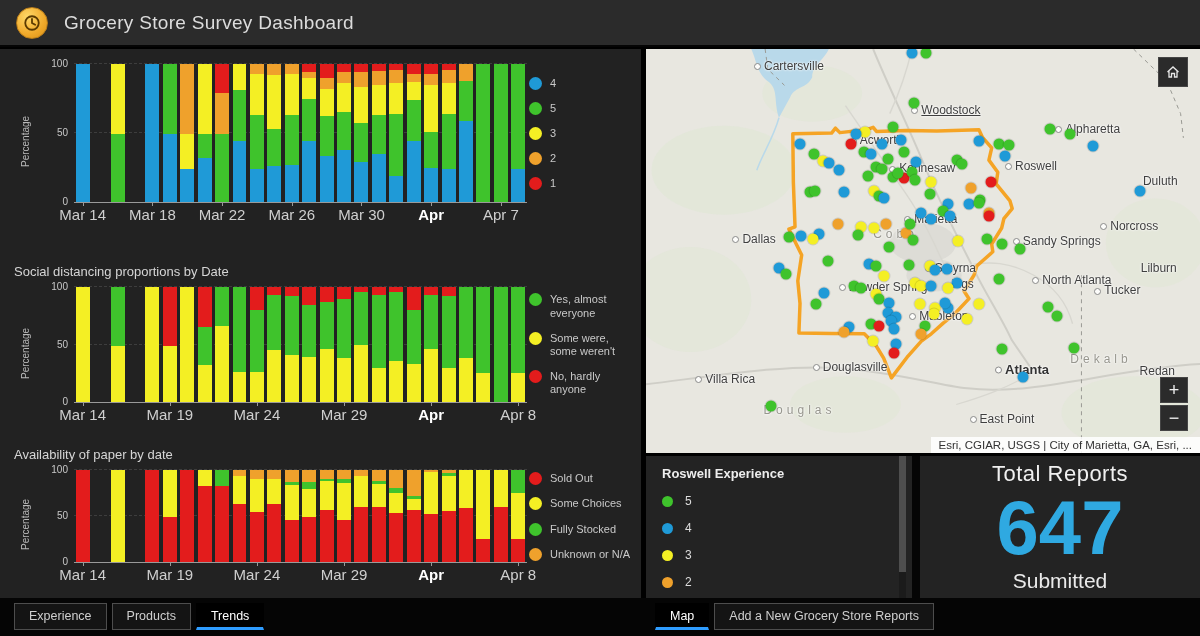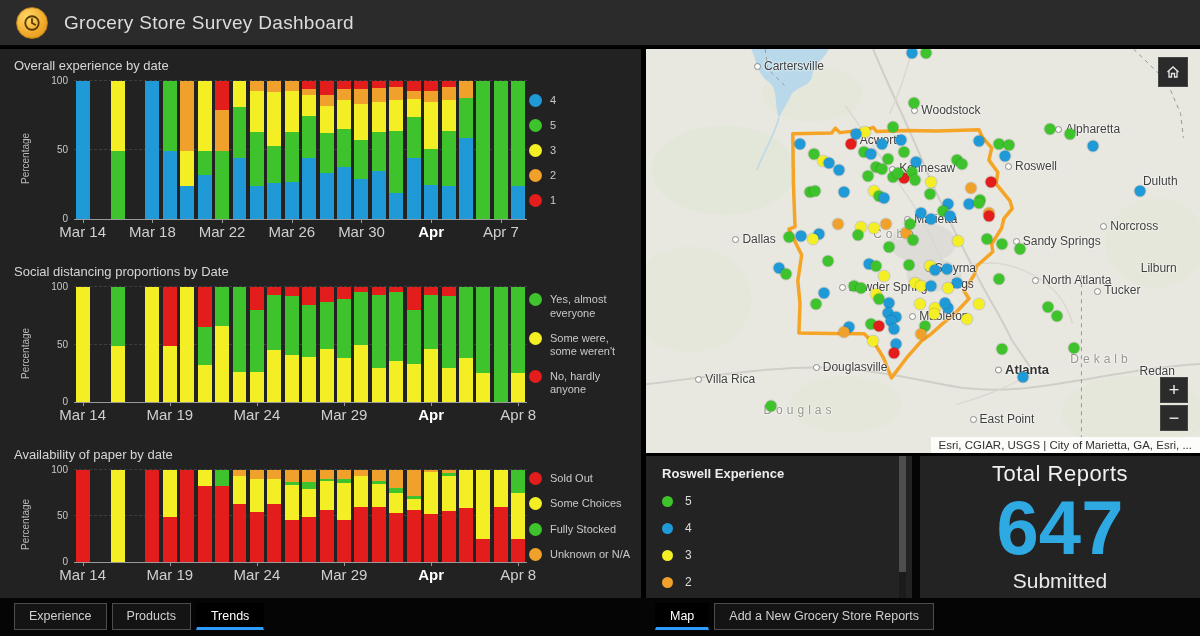--- a/index.html
+++ b/index.html
@@ -79,21 +79,20 @@
       <svg width="18" height="18" viewBox="0 0 20 20">
           <circle cx="10" cy="10" r="7.5" fill="none" stroke="#5b3a00" stroke-width="2"></circle>
           <path d="M10 5.5 L10 10 L13.5 12" fill="none" stroke="#5b3a00" stroke-width="2" stroke-linecap="round"></path>
         </svg>
     </div>
     <div class="app-title">Grocery Store Survey Dashboard</div>
   </div>
 
   <div class="left">
     <div class="chart-panel p1">
-      <div class="chart-title">Overall experience by date</div>
       <div class="chart-body">
           <div class="ylab">Percentage</div>
           <div class="plotarea">
             <div class="ytick" style="bottom: calc(0% - 5px);">0</div>
             <div class="gl" style="bottom: 50%;"></div>
             <div class="ytick" style="bottom: calc(50% - 5px);">50</div>
             <div class="gl" style="bottom: 100%;"></div>
             <div class="ytick" style="bottom: calc(100% - 5px);">100</div>
             <div class="bars">
               <div class="slot">
@@ -747,21 +746,21 @@
       <path d="M57,54 C62,52 66,53 70,56 C74,59 76,63 77,68" fill="none" stroke="#d8d7d0" stroke-width="1.4" vector-effect="non-scaling-stroke"></path>
       <path d="M48,0 C47,6 46,10 44,16" fill="none" stroke="#d8d7d0" stroke-width="1.4" vector-effect="non-scaling-stroke"></path>
       <path d="M70,80 C65,84 61,86 56,88" fill="none" stroke="#d8d7d0" stroke-width="1.2" vector-effect="non-scaling-stroke"></path>
       <path d="M78.6,56 L78.6,100" fill="none" stroke="#9a9a94" stroke-width="1" stroke-dasharray="4,4" vector-effect="non-scaling-stroke"></path>
       <path d="M21.5,0 L22,5 L25,9" fill="none" stroke="#9a9a94" stroke-width="1" stroke-dasharray="4,4" vector-effect="non-scaling-stroke"></path>
       <path d="M88,0 L94,8 L96.5,16 L97,22" fill="none" stroke="#9a9a94" stroke-width="1" stroke-dasharray="4,4" vector-effect="non-scaling-stroke"></path>
       <path id="boundary" d="M26.5,21.0 L33.5,20.8 L34.2,19.6 L35.0,20.7 L39.7,20.0 L41.0,19.4 L41.6,20.4 L47.0,20.2 L52.5,20.3 L60.1,20.0 L60.7,21.8 L62.4,24.5 L61.9,27.5 L63.5,30.5 L63.2,33.4 L65.7,37.6 L66.1,39.5 L64.6,42.0 L64.2,44.3 L62.4,48.3 L62.6,50.2 L59.7,53.7 L59.2,56.0 L57.4,59.9 L58.3,61.8 L55.7,65.6 L53.7,67.8 L51.5,70.5 L49.7,72.3 L47.3,76.0 L44.3,81.4 L42.9,76.5 L41.5,73.4 L39.4,70.5 L33.5,70.4 L27.6,70.3 L27.8,63.0 L27.4,57.4 L28.1,51.0 L25.8,44.6 L26.9,44.0 L26.6,33.0 Z" fill="none" stroke="#f5a425" stroke-width="3.5" stroke-linejoin="round" vector-effect="non-scaling-stroke"></path>
     </svg>
     <div id="map-labels">
         <div class="mlabel" style="left: 19.5%; top: 4.2%;"><span class="cc"></span><span>Cartersville</span></div>
-        <div class="mlabel" style="left: 47.9%; top: 15.1%;"><span class="cc"></span><span>Woodstock</span></div>
+        <div class="mlabel" style="left: 47.9%; top: 15.1%; text-decoration: underline;"><span class="cc"></span><span>Woodstock</span></div>
         <div class="mlabel" style="left: 73.9%; top: 19.8%;"><span class="cc"></span><span>Alpharetta</span></div>
         <div class="mlabel" style="left: 64.8%; top: 29%;"><span class="cc"></span><span>Roswell</span></div>
         <div class="mlabel" style="left: 89.7%; top: 32.7%;"><span>Duluth</span></div>
         <div class="mlabel" style="left: 36.8%; top: 22.6%;"><span class="cc"></span><span>Acworth</span></div>
         <div class="mlabel" style="left: 43.9%; top: 29.5%;"><span class="cc"></span><span>Kennesaw</span></div>
         <div class="mlabel" style="left: 15.6%; top: 47%;"><span class="cc"></span><span>Dallas</span></div>
         <div class="mlabel" style="left: 46.6%; top: 42.1%;"><span class="cc"></span><span>Marietta</span></div>
         <div class="mlabel county" style="left: 41%; top: 45.8%;"><span>Cobb</span></div>
         <div class="mlabel" style="left: 82%; top: 43.8%;"><span class="cc"></span><span>Norcross</span></div>
         <div class="mlabel" style="left: 66.2%; top: 47.5%;"><span class="cc"></span><span>Sandy Springs</span></div>

